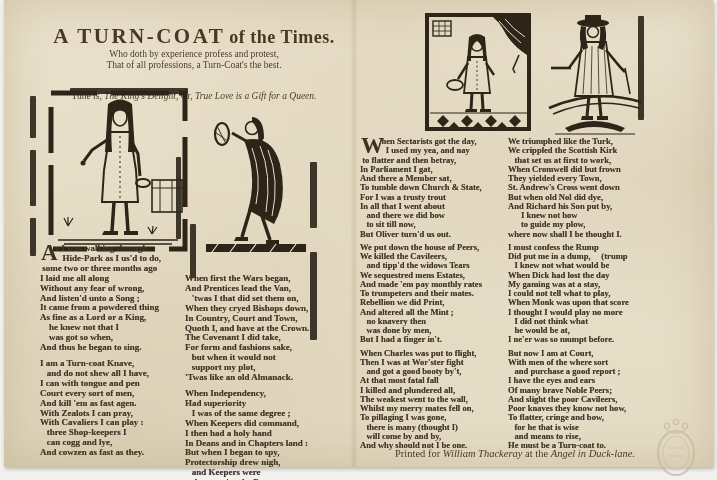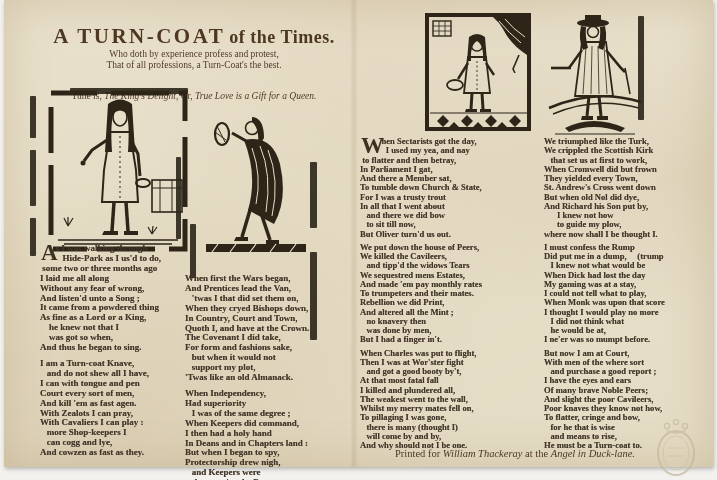--- a/index.html
+++ b/index.html
@@ -183,21 +183,21 @@
     </div>
     <div class="stanza">
       <div>
           <div class="line">I am a Turn-coat Knave,</div>
           <div class="line">   and do not shew all I have,</div>
           <div class="line">I can with tongue and pen</div>
           <div class="line">Court every sort of men,</div>
           <div class="line">And kill 'em as fast agen.</div>
           <div class="line">With Zealots I can pray,</div>
           <div class="line">With Cavaliers I can play :</div>
-          <div class="line">   more Shop-keepers I</div>
+          <div class="line">   three Shop-keepers I</div>
           <div class="line">   can cogg and lye,</div>
           <div class="line">And cowzen as fast as they.</div>
         </div>
     </div>
   </section>
 
   <section class="col colL" style="left:181px;top:244px;width:154px;margin-top:30px;">
     <div class="stanza">
       <div>
           <div class="line">When first the Wars began,</div>
@@ -272,21 +272,21 @@
           <div class="line">The weakest went to the wall,</div>
           <div class="line">Whilst my merry mates fell on,</div>
           <div class="line">To pillaging I was gone,</div>
           <div class="line">   there is many (thought I)</div>
           <div class="line">   will come by and by,</div>
           <div class="line">And why should not I be one.</div>
         </div>
     </div>
   </section>
 
-  <section class="col colR" style="left:504px;top:137px;width:160px;margin-left:36px;">
+  <section class="col colR" style="left:504px;top:137px;width:160px;">
     <div class="stanza">
       <div>
           <div class="line">We triumphed like the Turk,</div>
           <div class="line">We crippled the Scottish Kirk</div>
           <div class="line">   that set us at first to work,</div>
           <div class="line">When Cromwell did but frown</div>
           <div class="line">They yielded every Town,</div>
           <div class="line">St. Andrew's Cross went down</div>
           <div class="line">But when old Nol did dye,</div>
           <div class="line">And Richard his Son put by,</div>

